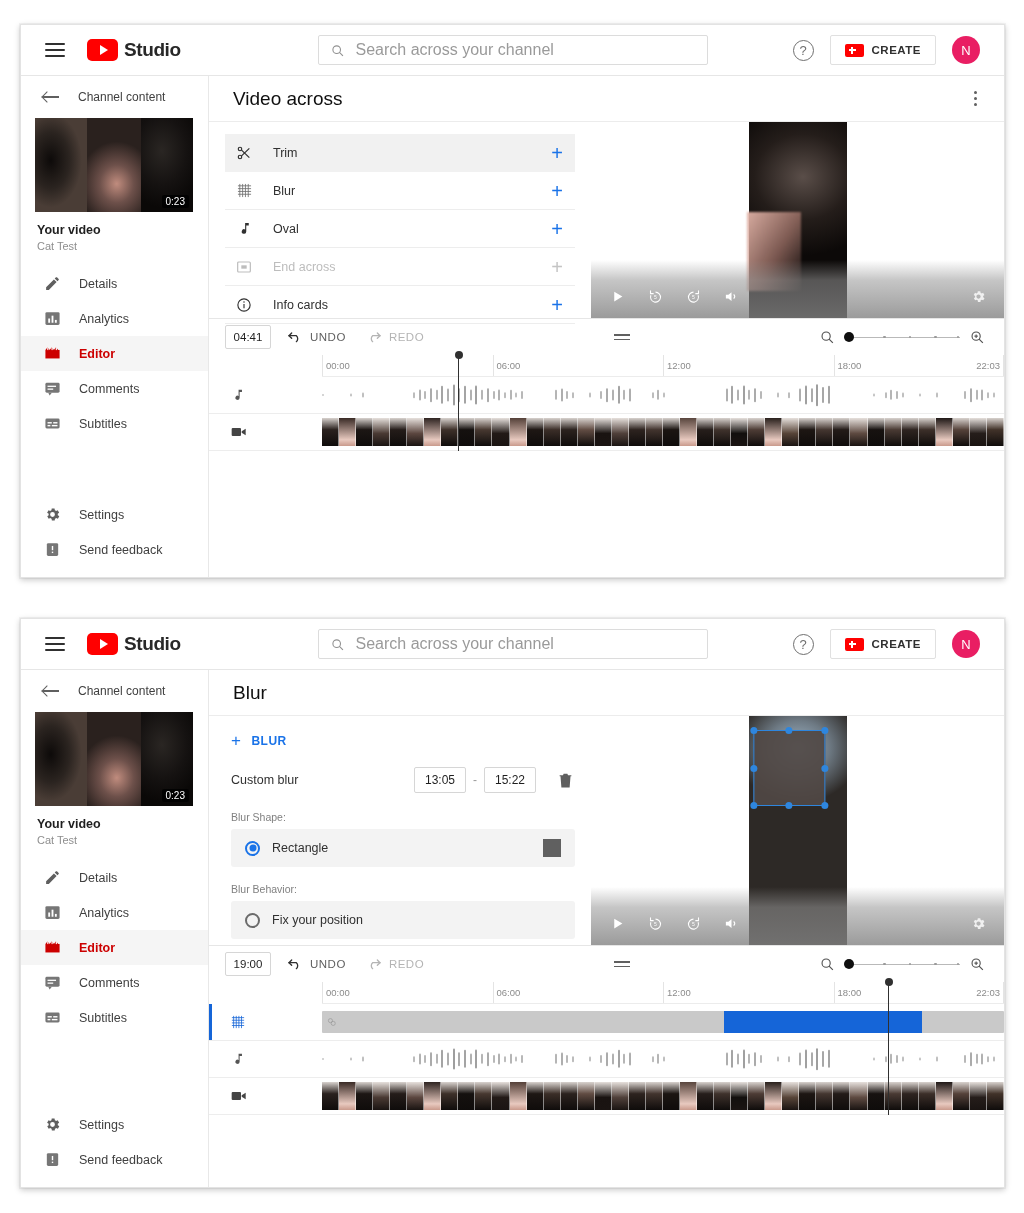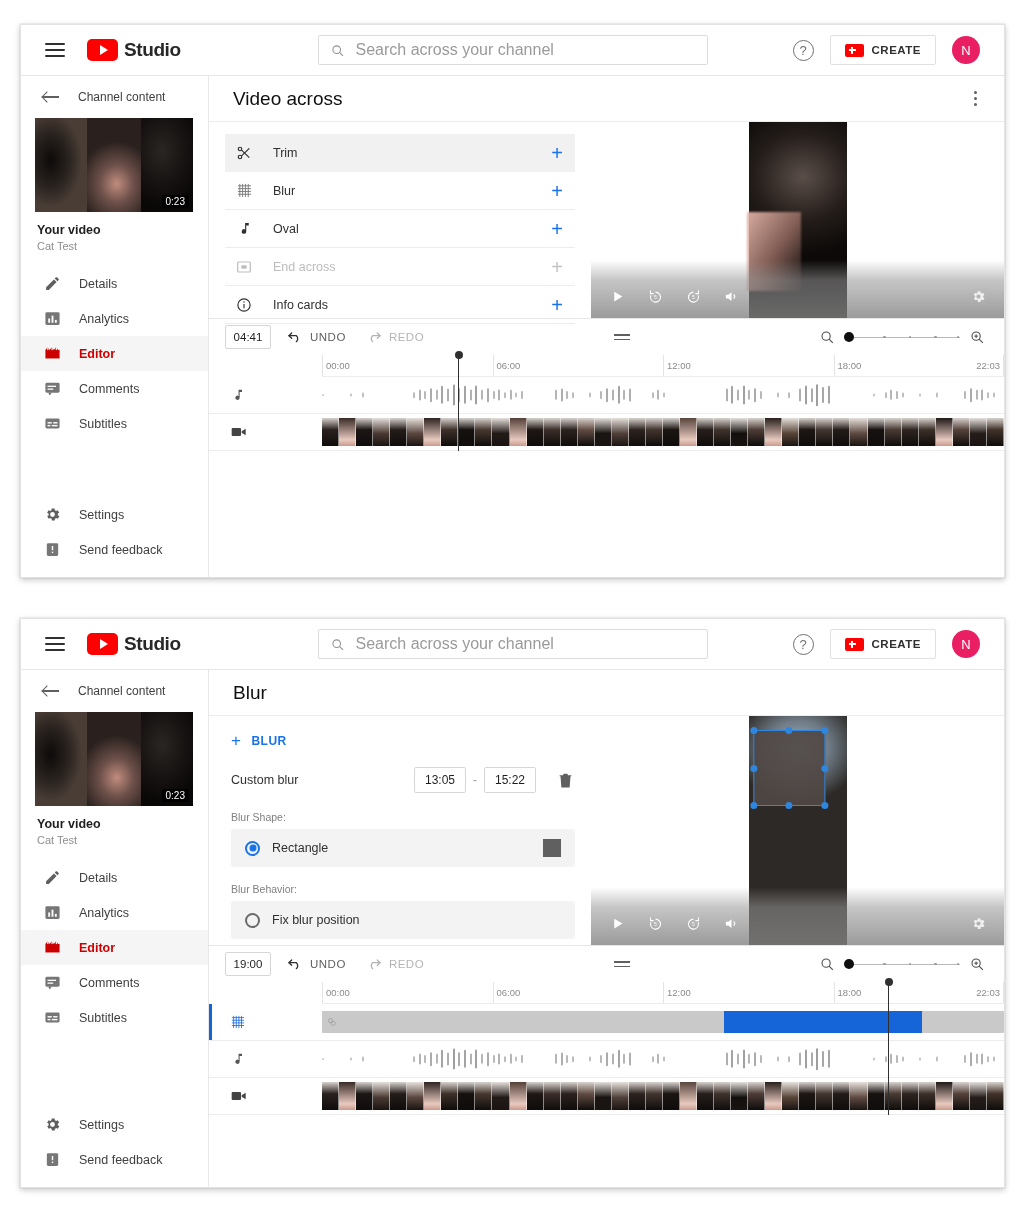--- a/index.html
+++ b/index.html
@@ -818,21 +818,21 @@
                 <span class="radio on"></span>
                 <span class="opt-label">Rectangle</span>
                 <span class="shape-swatch"></span>
               </div>
             </div>
 
             <div class="group-label">Blur Behavior:</div>
             <div class="opt-row">
               <div class="opt">
                 <span class="radio"></span>
-                <span class="opt-label">Fix blur position</span>
+                <span class="opt-label">Fix your position</span>
               </div>
             </div>
           </div>
 
           <div class="preview">
             <div class="stage">
               <div class="video-col">
                 <div class="vid-b"></div>
               </div>
               <div class="blurbox" style="left:50%;top:14px;width:72px;height:76px;transform:translateX(-62%)">

